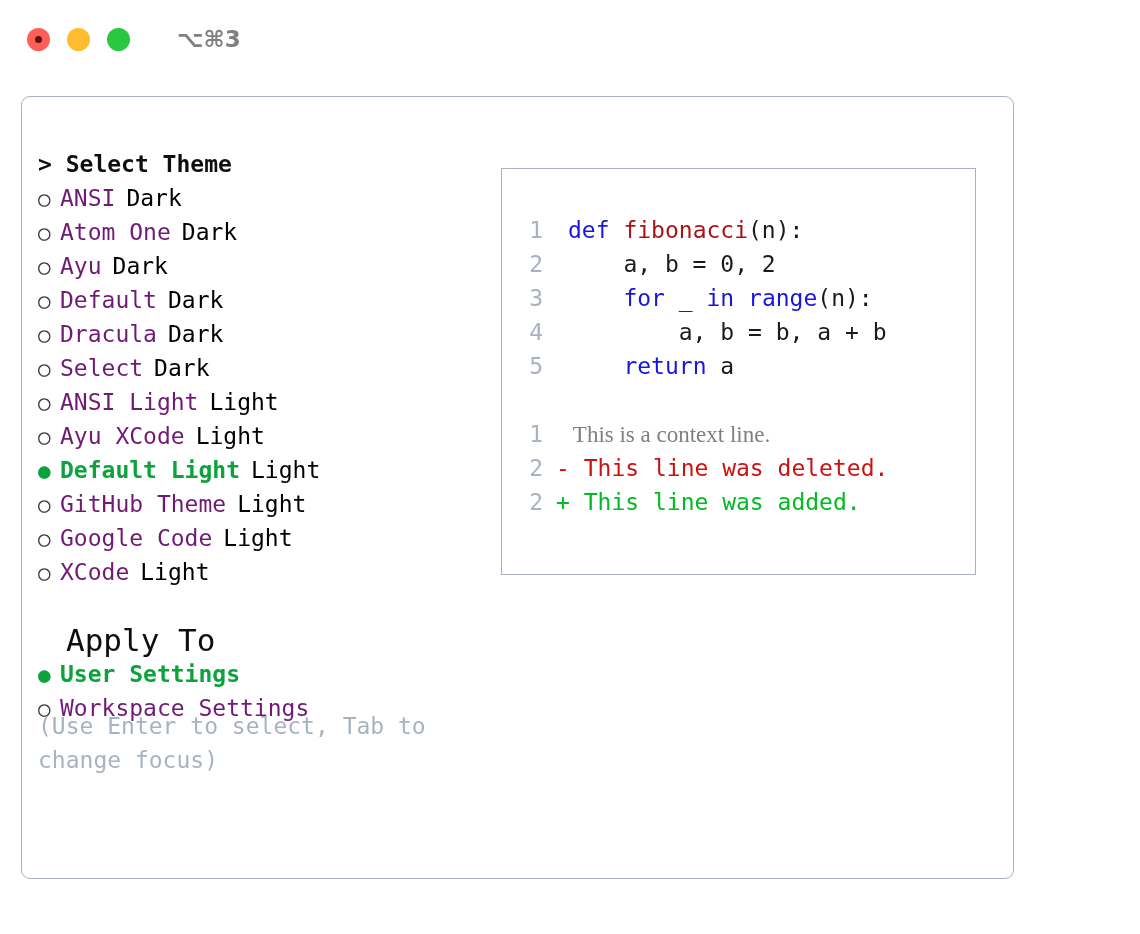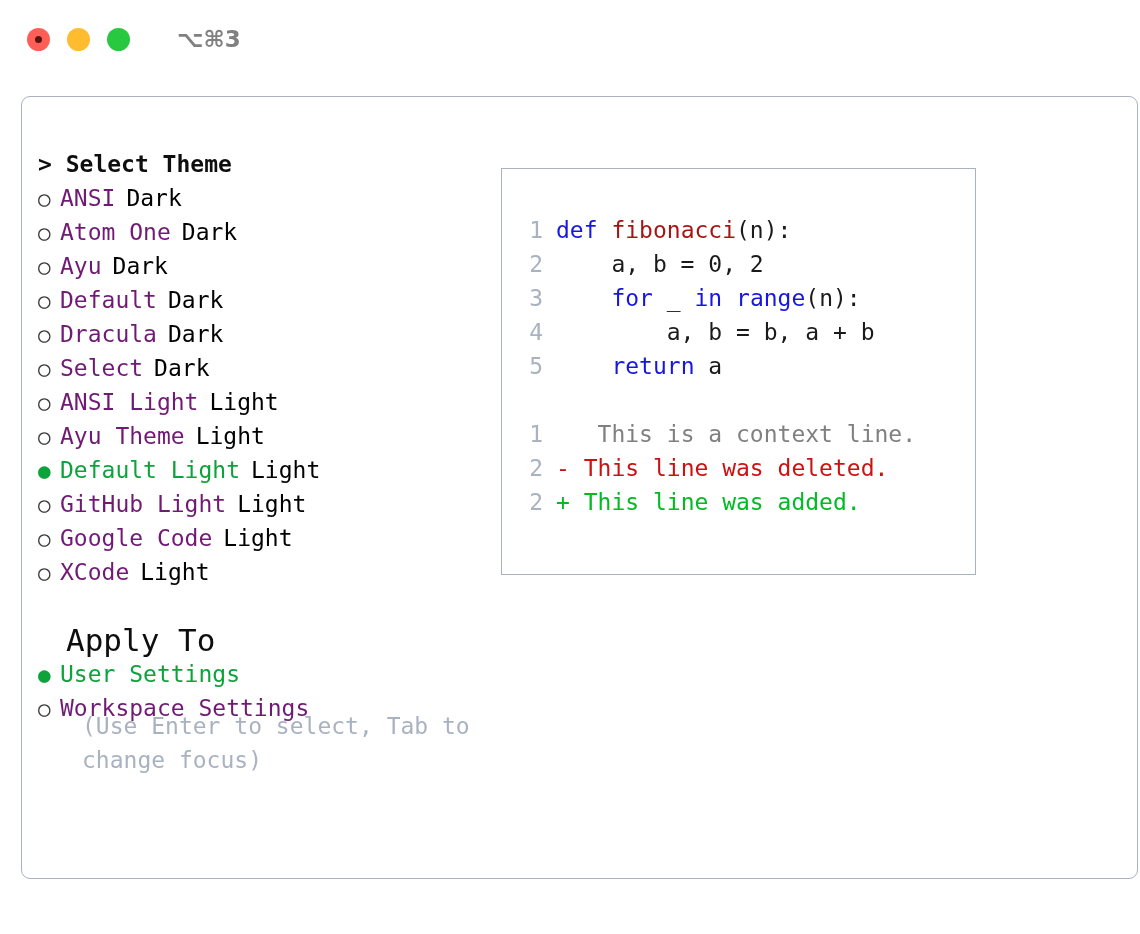--- a/index.html
+++ b/index.html
@@ -70,21 +70,21 @@
     color: #808080;
     letter-spacing: 0px;
     font-family: "DejaVu Sans", "Liberation Sans", sans-serif;
   }
 
   
   #main-panel {
     position: absolute;
     left: 21px;
     top: 96px;
-    width: 1117px;
+    width: 993px;
     height: 783px;
     border: 1.5px solid #a9b2c1;
     border-radius: 9px;
     box-sizing: border-box;
     background: #ffffff;
   }
 
   #panel-body {
     position: relative;
     width: 100%;
@@ -118,21 +118,21 @@
   .bullet {
     width: 22px;
     flex: 0 0 22px;
     font-size: 21px;
     color: #3a3a3a;
     line-height: 34px;
     display: inline-block;
   }
   .bullet.selected { color: #0da33c; }
   .row-label { color: #701a75; }
-  .row-label.selected { color: #0da33c; }
+  .row-label.selected { color: #0da33c; font-weight: bold; }
   .row-badge {
     color: #000000;
     margin-left: 11px;
   }
 
   .spacer-row { height: 34px; }
 
   .apply-header {
     font-size: 31px;
     color: #0e0e0e;
@@ -143,21 +143,20 @@
 
   #hint-text {
     position: absolute;
     left: 16px;
     top: 612px;
     width: 420px;
     font-size: 23px;
     line-height: 34px;
     color: #a9b2c1;
     white-space: pre-wrap;
-    margin-left: 44px;
   }
 
   
   #preview-column {
     position: absolute;
     left: 479px;
     top: 50px;
     width: 490px;
   }
 
@@ -188,29 +187,29 @@
     white-space: pre;
     font-size: 23px;
   }
   .lineno {
     width: 30px;
     flex: 0 0 30px;
     text-align: right;
     color: #a9b2c1;
     margin-right: 13px;
   }
-  .code-text { color: #1a1a1a; white-space: pre; }
+  .code-text { color: #1a1a1a; white-space: pre; margin-left: 12px; }
 
   .tok-kw   { color: #1616e0; }
   .tok-fn   { color: #a81414; }
   .tok-plain{ color: #1a1a1a; }
 
   .blank-line { height: 34px; }
 
-  .diff-ctx { color: #808080; }
+  .diff-ctx { color: #808080; font-family: Liberation Serif, serif; }
   .diff-del { color: #cc1111; }
   .diff-add { color: #00bb22; }
 </style>
 </head>
 <body>
 
 <div id="app-window">
 
   <div id="title-bar">
     <div class="traffic-lights">
@@ -227,23 +226,23 @@
       <div id="theme-column">
         <div class="section-header">&gt; Select Theme</div>
         <div id="theme-list">
             <div class="theme-row"><span class="bullet">○</span><span class="row-label">ANSI</span><span class="row-badge">Dark</span></div>
             <div class="theme-row"><span class="bullet">○</span><span class="row-label">Atom One</span><span class="row-badge">Dark</span></div>
             <div class="theme-row"><span class="bullet">○</span><span class="row-label">Ayu</span><span class="row-badge">Dark</span></div>
             <div class="theme-row"><span class="bullet">○</span><span class="row-label">Default</span><span class="row-badge">Dark</span></div>
             <div class="theme-row"><span class="bullet">○</span><span class="row-label">Dracula</span><span class="row-badge">Dark</span></div>
             <div class="theme-row"><span class="bullet">○</span><span class="row-label">Select</span><span class="row-badge">Dark</span></div>
             <div class="theme-row"><span class="bullet">○</span><span class="row-label">ANSI Light</span><span class="row-badge">Light</span></div>
-            <div class="theme-row"><span class="bullet">○</span><span class="row-label">Ayu Theme</span><span class="row-badge">Light</span></div>
+            <div class="theme-row"><span class="bullet">○</span><span class="row-label">Ayu XCode</span><span class="row-badge">Light</span></div>
             <div class="theme-row"><span class="bullet selected">●</span><span class="row-label selected">Default Light</span><span class="row-badge">Light</span></div>
-            <div class="theme-row"><span class="bullet">○</span><span class="row-label">GitHub Light</span><span class="row-badge">Light</span></div>
+            <div class="theme-row"><span class="bullet">○</span><span class="row-label">GitHub Theme</span><span class="row-badge">Light</span></div>
             <div class="theme-row"><span class="bullet">○</span><span class="row-label">Google Code</span><span class="row-badge">Light</span></div>
             <div class="theme-row"><span class="bullet">○</span><span class="row-label">XCode</span><span class="row-badge">Light</span></div>
           </div>
         <div class="spacer-row"></div>
         <div class="apply-header">Apply To</div>
         <div id="apply-list">
             <div class="theme-row"><span class="bullet selected">●</span><span class="row-label selected">User Settings</span></div>
             <div class="theme-row"><span class="bullet">○</span><span class="row-label">Workspace Settings</span></div>
           </div>
       </div>

